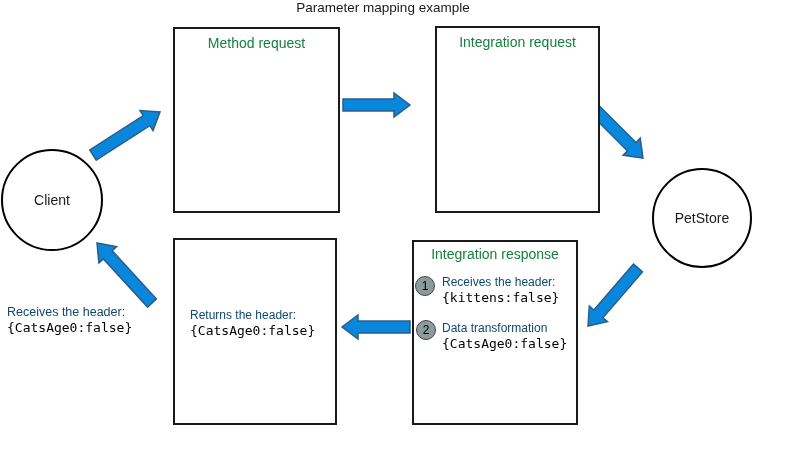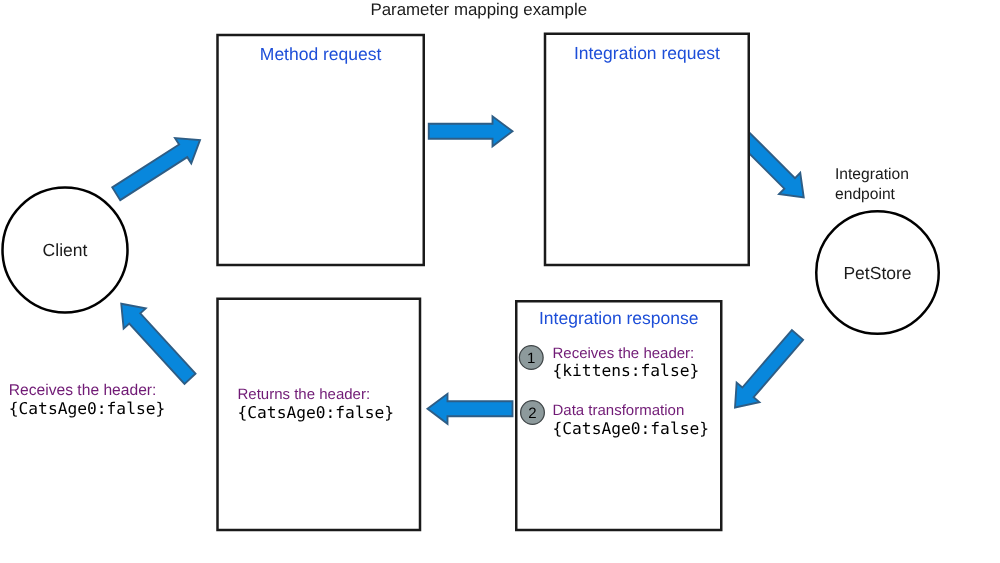--- a/index.html
+++ b/index.html
@@ -11,29 +11,29 @@
   }
   .diagram-title {
     position:absolute; left:0; top:3; width:766px; text-align:center;
     font-size:13.5px; color:#1a1a1a;
   }
   .node-box {
     position:absolute; box-sizing:border-box; background:#fff;
     border:2px solid #1a1a1a;
   }
   .box-title {
-    text-align:center; font-size:14px; padding-top:6px; color:#1d4ed8;
+    text-align:center; font-size:14px; padding-top:6px; color:#15803d;
   }
   #box-method-request    { left:173px; top:27px;  width:167px; height:186px; }
   #box-integration-request { left:413px; top:26px; width:165px; height:187px;margin-left:22px; }
   #box-method-response   { left:173px; top:238px; width:164px; height:187px; }
   #box-integration-response { left:412px; top:240px; width:166px; height:185px; }
   #box-method-response .box-title, #box-integration-response .box-title { padding-top:4px; }
 
-  .note-label { font-size:12px; line-height:14px; color:#701a75; }
+  .note-label { font-size:12px; line-height:14px; color:#0c4a6e; }
   .code-text {
     font-family:"DejaVu Sans Mono", monospace; font-size:13px;
     line-height:15px; color:#000; margin-top:1px; white-space:nowrap;
   }
   .mr-body { position:absolute; left:15px; top:68px; }
 
   .badge {
     position:absolute; width:20px; height:20px; border-radius:50%;
     box-sizing:border-box;
     background:var(--badge-fill,#8d9a9c);
@@ -117,23 +117,19 @@
   </div>
 
   <div class="circle-node" id="node-client">
     <span>Client</span>
   </div>
 
   <div class="circle-node" id="node-petstore">
     <span>PetStore</span>
   </div>
 
-  <div class="endpoint-caption">
-    <div>Integration</div>
-    <div>endpoint</div>
-  </div>
 
   <div class="client-note">
     <div class="note-label" style="font-size:12.5px;">Receives the header:</div>
     <div class="code-text">{CatsAge0:false}</div>
   </div>
 
 </div>
 
 </body></html>

